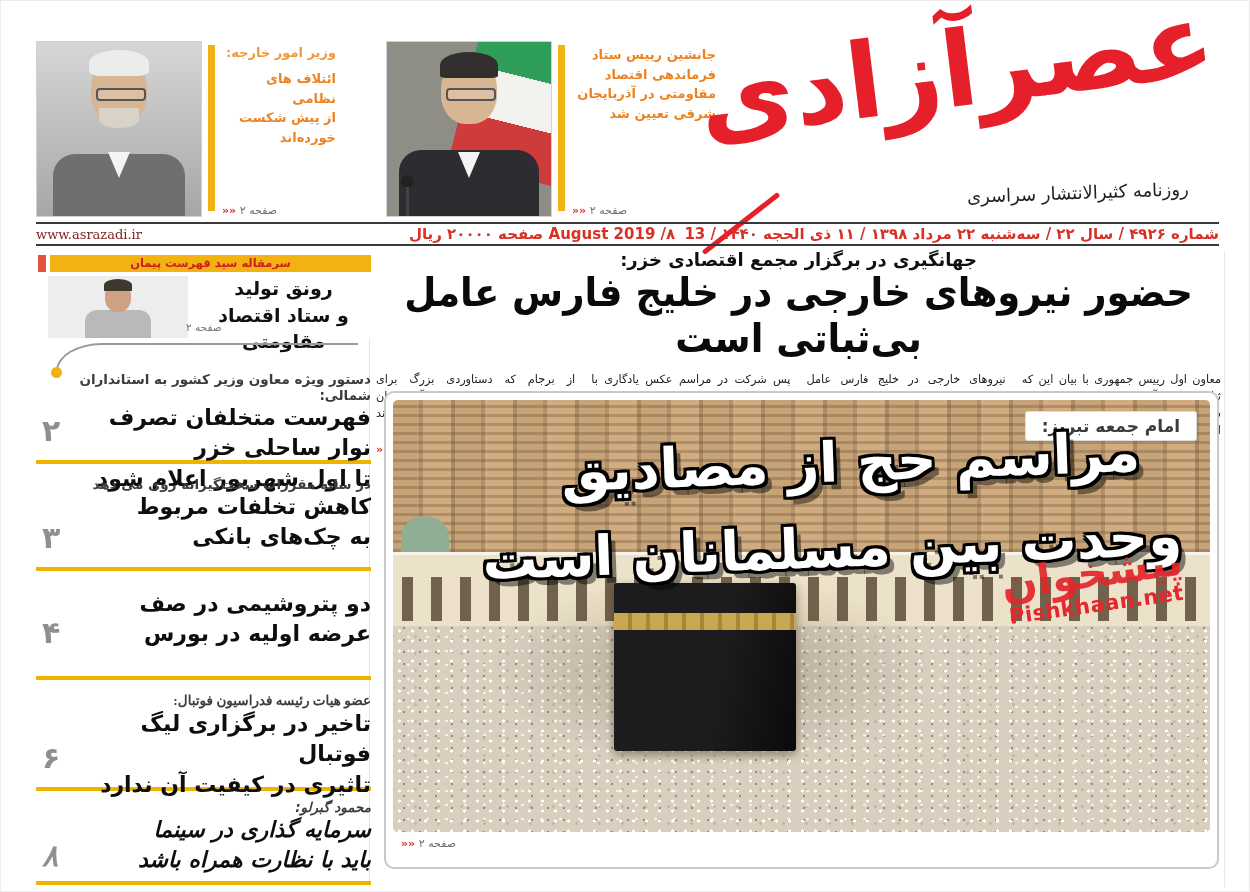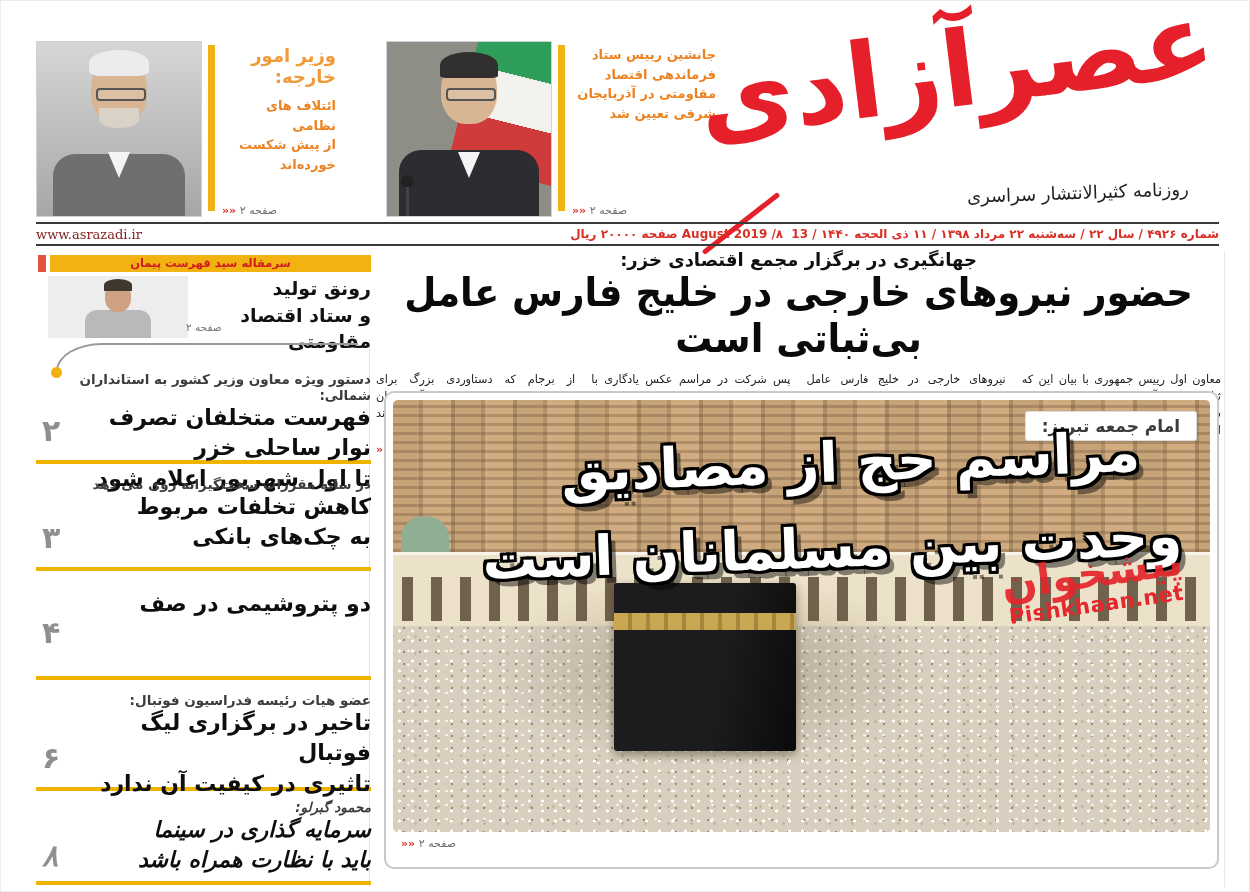--- a/index.html
+++ b/index.html
@@ -7,21 +7,21 @@
         font-family:"DejaVu Sans",sans-serif;border:1px solid #ececec;box-sizing:border-box;}
   [dir=rtl]{direction:rtl;}
 
   
   .story-a{position:absolute;left:35px;top:36px;width:300px;height:182px;}
   .story-b{position:absolute;left:385px;top:36px;width:330px;height:182px;}
   .hphoto{position:absolute;left:0;top:4px;width:166px;height:176px;border:1px solid #d2d2d2;
           overflow:hidden;box-sizing:border-box;}
   .ybar{position:absolute;left:172px;top:8px;width:7px;height:166px;background:#f2b211;}
   .htext{position:absolute;left:186px;top:8px;right:0;bottom:0;text-align:right;}
-  .hkick{font-size:18px;font-weight:700;color:#f09a3a;margin-bottom:9px;}
+  .hkick{font-size:13px;font-weight:700;color:#f09a3a;margin-bottom:9px;}
   .hline{font-size:13px;line-height:1.5;font-weight:800;color:#ee8220;}
   .pr{position:absolute;left:0;bottom:2px;font-size:11px;color:#6b6b6b;direction:rtl;white-space:nowrap;}
   .pr .mk{color:#d93025;font-weight:700;letter-spacing:-1px;}
 
   
   .ph-bg-a{position:absolute;inset:0;background:linear-gradient(180deg,#d6d6d6,#a7a7a7);}
   .fig-head{position:absolute;left:50%;top:16px;width:56px;height:66px;margin-left:-28px;background:#d8b593;border-radius:46% 46% 44% 44%;}
   .fig-hair-w{position:absolute;left:50%;top:8px;width:60px;height:26px;margin-left:-30px;background:#ececec;border-radius:50% 50% 20% 20%;}
   .fig-glass{position:absolute;left:50%;top:46px;width:46px;height:9px;margin-left:-23px;border:2px solid #555;border-radius:4px;background:rgba(255,255,255,.15);}
   .fig-beard{position:absolute;left:50%;top:66px;width:40px;height:20px;margin-left:-20px;background:#d9d2c6;border-radius:0 0 45% 45%;}
@@ -41,21 +41,21 @@
               transform:rotate(-7deg);white-space:nowrap;}
   .mast-sub{position:absolute;right:32px;top:181px;font-size:18px;color:#222;transform:rotate(-2deg);}
   .mast-tail{position:absolute;left:692px;top:220px;width:96px;height:5px;background:#e6202a;
              transform:rotate(-38deg);border-radius:3px;}
 
   
   .rule{position:absolute;left:35px;width:1183px;height:2px;background:#3a3a3a;}
   .daterow{position:absolute;left:35px;top:225px;width:1183px;height:16px;display:flex;
            justify-content:space-between;align-items:center;}
   .url{font-family:"DejaVu Serif",serif;font-size:13px;color:#7f1d1d;}
-  .datebox{direction:rtl;color:#d93025;font-size:12px;font-weight:700;white-space:nowrap;}
+  .datebox{direction:rtl;color:#d93025;font-size:15px;font-weight:700;white-space:nowrap;}
   .datebox .price{font-weight:800;margin-right:4px;}
 
   
   .lead{position:absolute;left:375px;top:248px;width:845px;}
   .lead-kick{text-align:center;font-size:18px;font-weight:800;color:#101010;}
   .lead-hl{margin-top:3px;text-align:center;font-size:37px;font-weight:800;color:#0a0a0a;transform:scale(1,1.06);}
   .lead-cols{margin-top:12px;display:flex;direction:rtl;gap:16px;}
   .lcol{flex:1;font-size:11.3px;line-height:1.52;color:#222;text-align:justify;}
   .refline{margin-top:2px;text-align:left;font-size:11px;color:#6b6b6b;direction:rtl;}
   .refline .mk{color:#d93025;font-weight:700;letter-spacing:-1px;}
@@ -102,21 +102,21 @@
   
   .vsep{position:absolute;left:368px;top:338px;width:1px;height:548px;background:#e3e3e3;}
   .ed{position:absolute;left:35px;top:252px;width:335px;height:86px;}
   .ed-notch{position:absolute;left:2px;top:2px;width:8px;height:17px;background:#e0533f;}
   .ed-bar{position:absolute;left:14px;right:0;top:2px;height:17px;background:#f2b211;color:#cf1f1f;
           font-size:11.5px;font-weight:700;line-height:17px;text-align:center;}
   .ed-photo{position:absolute;left:12px;top:23px;width:140px;height:62px;background:#ededed;overflow:hidden;}
   .ed-head{position:absolute;left:50%;top:6px;width:26px;height:30px;margin-left:-13px;background:#cfa183;border-radius:45%;}
   .ed-hair{position:absolute;left:50%;top:3px;width:28px;height:12px;margin-left:-14px;background:#40382f;border-radius:50% 50% 0 0;}
   .ed-suit{position:absolute;left:50%;bottom:0;width:66px;height:28px;margin-left:-33px;background:#b9b9b9;border-radius:12px 12px 0 0;}
-  .ed-text{position:absolute;left:160px;right:0;top:22px;text-align:right;}
+  .ed-text{position:absolute;left:160px;right:0;top:22px;text-align:center;}
   .ed-line{font-size:19px;font-weight:800;color:#111;line-height:1.4;}
   .ed-ref{position:absolute;left:150px;bottom:6px;font-size:10.5px;color:#777;}
 
   .it{position:absolute;left:35px;width:335px;border-bottom:4px solid #f0b400;direction:rtl;box-sizing:border-box;}
   .ik{font-size:13.5px;font-weight:700;color:#3d3d3d;text-align:right;}
   .ih{font-size:22px;font-weight:800;color:#0e0e0e;line-height:1.38;text-align:right;padding-left:46px;}
   .dg{position:absolute;left:6px;bottom:12px;font-size:30px;font-weight:800;color:#8f8f8f;direction:ltr;}
   .curve{position:absolute;left:20px;top:4px;width:300px;height:28px;border-top:2px solid #9a9a9a;
          border-left:2px solid #9a9a9a;border-top-left-radius:46px 28px;}
   .dot{position:absolute;left:15px;top:28px;width:11px;height:11px;background:#f2b211;border-radius:50%;}
@@ -245,25 +245,26 @@
 
   <div class="it" style="top:467px;height:103px;">
     <div class="ik" style="margin-top:8px;">در سایه مقررات سخت‌گیرانه روی می دهد</div>
     <div class="ih">کاهش تخلفات مربوط</div>
     <div class="ih">به چک‌های بانکی</div>
     <div class="dg">۳</div>
   </div>
 
   <div class="it" style="top:574px;height:105px;">
     <div class="ih" style="margin-top:14px;">دو پتروشیمی در صف</div>
+    <div class="ih">عرضه اولیه در بورس</div>
     <div class="dg" style="bottom:26px;">۴</div>
   </div>
 
   <div class="it" style="top:683px;height:107px;">
-    <div class="ik" style="margin-top:8px;">عضو هیات رئیسه فدراسیون فوتبال:</div>
+    <div class="ik" style="margin-top:8px;font-family:Liberation Serif, serif;">عضو هیات رئیسه فدراسیون فوتبال:</div>
     <div class="ih">تاخیر در برگزاری لیگ فوتبال</div>
     <div class="ih">تاثیری در کیفیت آن ندارد</div>
     <div class="dg">۶</div>
   </div>
 
   <div class="it" style="top:794px;height:90px;font-style:italic;">
     <div class="ik" style="margin-top:4px;">محمود گبرلو:</div>
     <div class="ih">سرمایه گذاری در سینما</div>
     <div class="ih">باید با نظارت همراه باشد</div>
     <div class="dg" style="bottom:8px;">۸</div>

